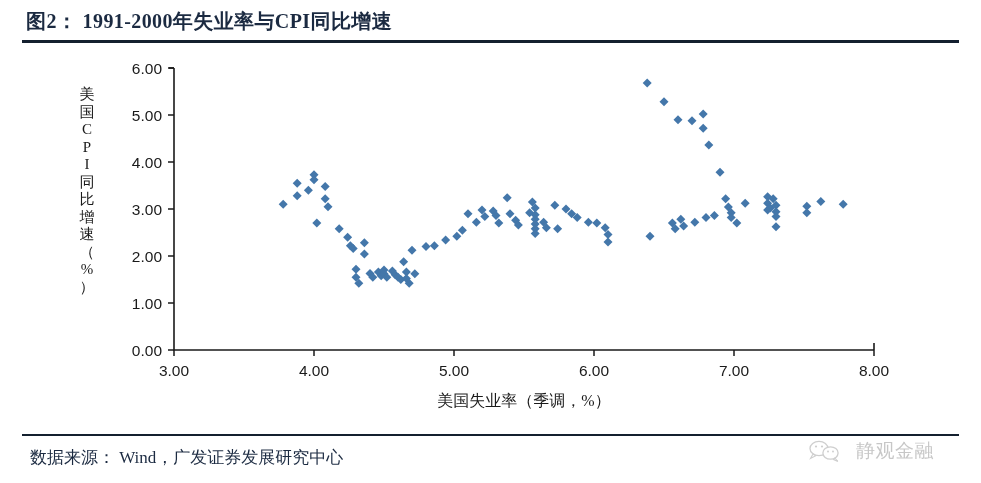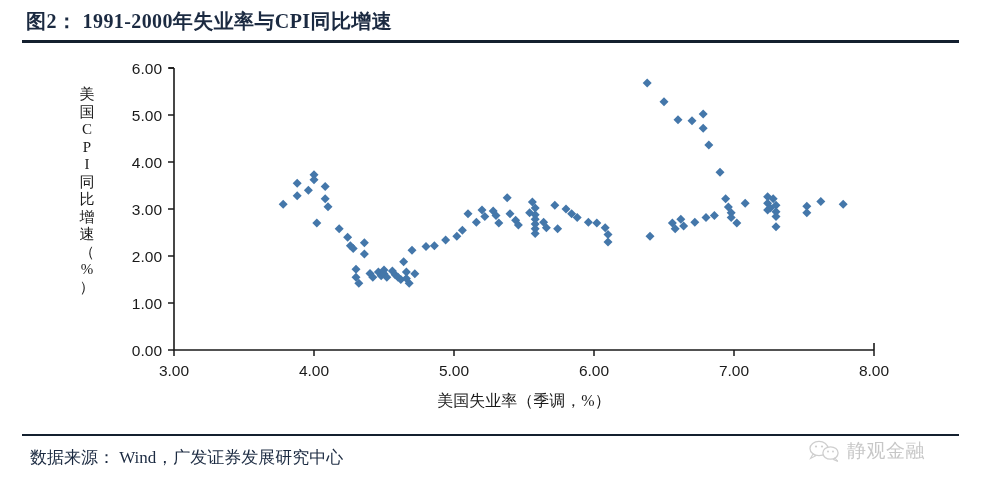--- a/index.html
+++ b/index.html
@@ -58,21 +58,21 @@
     white-space: nowrap;
   }
 
   
   #watermark {
     position: absolute;
     left: 806px;
     top: 438px;
     display: flex;
     align-items: center;
-    gap: 3px;
+    gap: 12px;
     opacity: 0.48;
   }
   #watermark .wm-text {
     font-family: "Liberation Serif", "DejaVu Serif", serif;
     font-size: 19px;
     color: #8b8b8b;
     letter-spacing: 0.5px;
     white-space: nowrap;
   }
 

